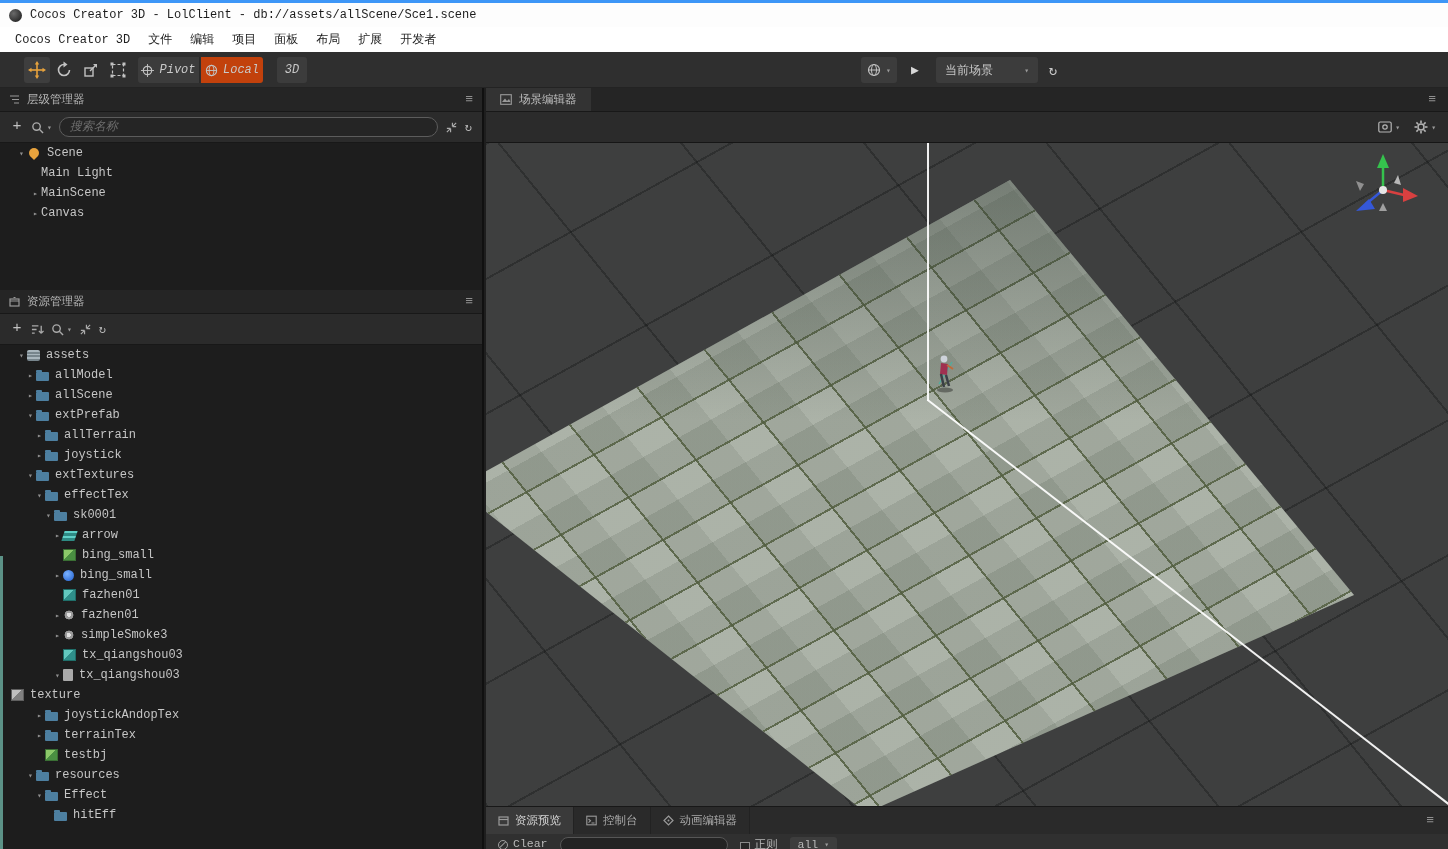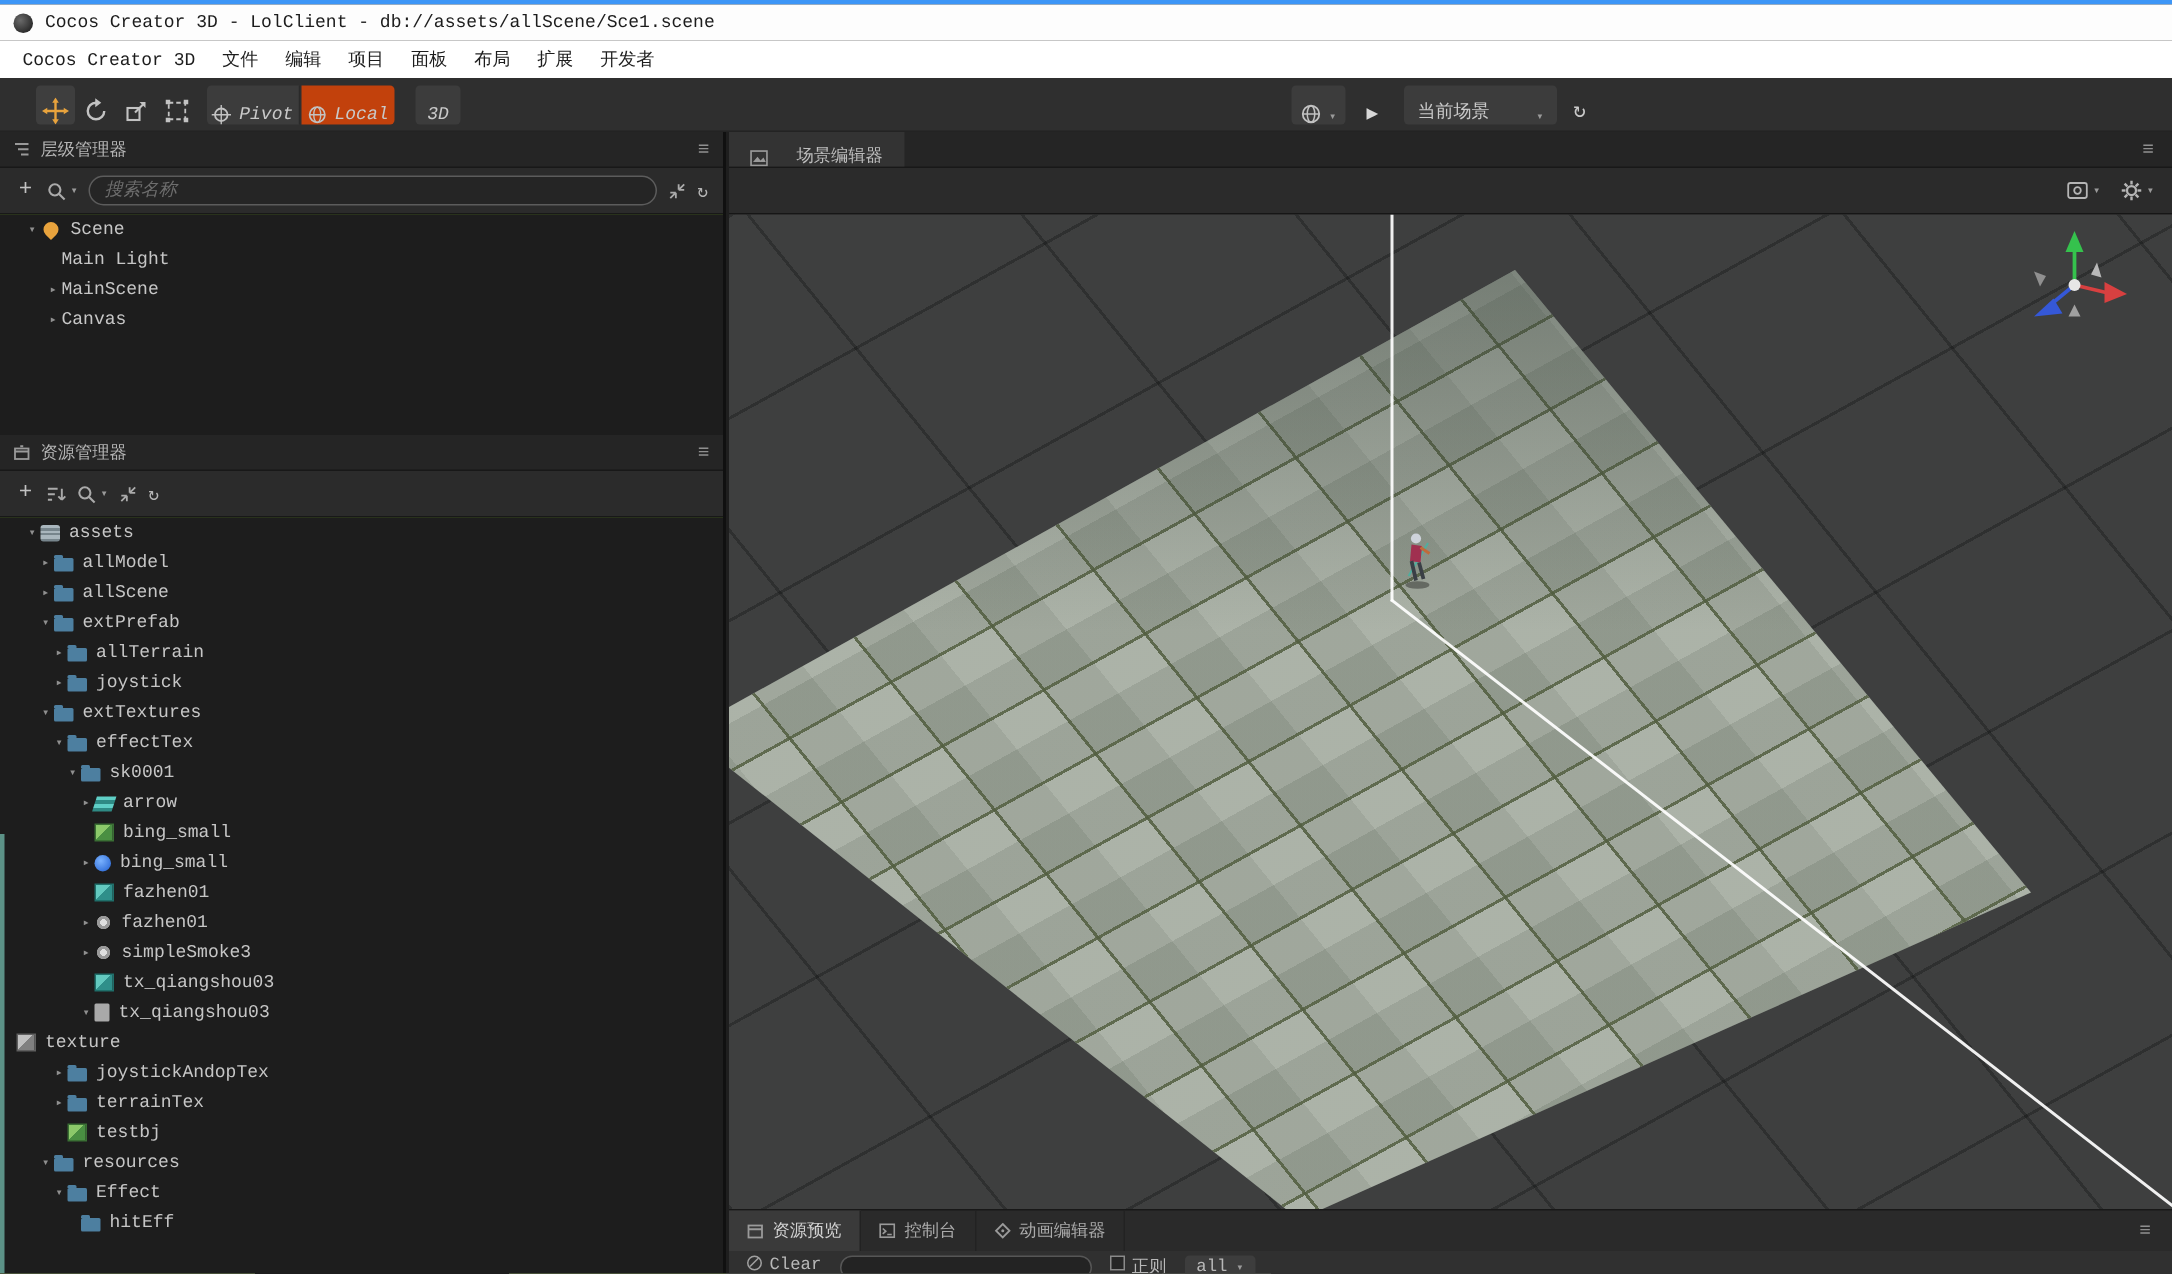--- a/index.html
+++ b/index.html
@@ -13,21 +13,21 @@
             display:flex;align-items:center;padding-left:9px;color:#1c1c1c}
   .app-icon{width:13px;height:13px;border-radius:50%;flex:none;
             background:radial-gradient(circle at 35% 35%,#6a6a6a,#141414);margin-right:8px}
   .menubar{position:absolute;left:0;top:27px;width:100%;height:25px;background:#ffffff;
            display:flex;align-items:center;padding-left:6px;color:#1d1d1d}
   .mi{padding:0 9px;cursor:default}
 
   
   .toolbar{position:absolute;left:0;top:52px;width:100%;height:36px;background:#2f2f2f;
            border-bottom:1px solid #232323}
-  .tbtn{position:absolute;top:5px;height:26px;display:flex;align-items:flex-end;justify-content:center;
+  .tbtn{position:absolute;top:5px;height:26px;display:flex;align-items:center;justify-content:center;
         gap:5px;border-radius:3px;color:#c9c9c9}
   .t-move{left:24px;width:26px;background:#3e3e3e}
   .t-rotate{left:51px;width:26px}
   .t-scale{left:78px;width:26px}
   .t-rect{left:105px;width:26px}
   .t-pivot{left:138px;width:62px;background:#3c3c3c;border-radius:3px 0 0 3px;border-right:1px solid #2a2a2a}
   .t-local{left:201px;width:62px;background:#c2410c;border-radius:0 3px 3px 0}
   .t-3d{left:277px;width:30px;background:#3c3c3c}
   .t-globe{left:861px;width:36px;background:#3c3c3c}
   .t-play{left:901px;width:28px;font-size:13px;color:#d8d8d8}
@@ -75,21 +75,21 @@
          background:radial-gradient(circle,#e0e0e0 0 25%,#9a9a9a 25% 50%,rgba(150,150,150,0) 55%)}
   .ic-file-gray{width:10px;height:12px;background:#a9a9a9;border-radius:1px}
   .ic-layers{height:10px;margin-top:1px;transform:skewX(-18deg);
          background:linear-gradient(#5fcfc6 0 2.5px,#2e8a84 2.5px 5px,#5fcfc6 5px 7.5px,#2e8a84 7.5px 10px)}
   .scrollstrip{position:absolute;left:0;top:468px;bottom:0;width:3px;background:#67a79a;opacity:.85;z-index:6}
 
   
   .scene-col{position:absolute;left:486px;top:88px;right:0;bottom:0;display:flex;flex-direction:column}
   .scene-h{height:24px;flex:none;background:#252525;display:flex;align-items:center;
            color:#bdbdbd;border-bottom:1px solid #181818;font-size:11.5px}
-  .scene-tab{height:100%;display:flex;align-items:flex-end;gap:19px;padding:0 14px;background:#333333}
+  .scene-tab{height:100%;display:flex;align-items:center;gap:7px;padding:0 14px;background:#333333}
   .scene-tools{height:31px;flex:none;background:#2b2b2b;border-bottom:1px solid #161616;position:relative}
   .st-right{position:absolute;right:12px;top:0;height:100%;display:flex;align-items:center;gap:14px}
   .icbtn{display:flex;align-items:center;gap:3px;color:#b5b5b5}
 
   .viewport{flex:1;position:relative;background:#3e3f3f;overflow:hidden}
   .grid{position:absolute;inset:0;
     background:repeating-linear-gradient(151deg,rgba(10,12,12,.30) 0 2px,transparent 2px 118px),
                repeating-linear-gradient(51deg,rgba(10,12,12,.30) 0 2px,transparent 2px 142px)}
   .floor{position:absolute;inset:0;
     clip-path:polygon(-30px 345px,524px 37px,868px 452px,380px 670px);
@@ -111,21 +111,21 @@
   .btab{height:100%;display:flex;align-items:center;gap:6px;padding:0 12px;color:#aaaaaa;
         border-right:1px solid #222;font-size:11.5px}
   .btab.active{background:#3a3a3a;color:#d2d2d2}
   .bt-menu{position:absolute;right:14px;color:#8f8f8f;font-size:13px}
 
   .console-row{height:15px;flex:none;background:#303030;display:flex;align-items:flex-start;
                gap:12px;padding:3px 0 0 12px;overflow:hidden;color:#b8b8b8;font-size:11.5px}
   .clear-ic{width:10px;height:10px;border:1.4px solid #a0a0a0;border-radius:50%;position:relative;flex:none}
   .clear-ic::before{content:"";position:absolute;left:0;top:3.2px;width:8px;height:1.4px;
                background:#a0a0a0;transform:rotate(-45deg)}
-  .cgroup{display:flex;align-items:flex-start;gap:5px}
+  .cgroup{display:flex;align-items:flex-end;gap:5px}
   .console-input{width:168px;height:16px;background:#232323;border:1px solid #565656;border-radius:8px;
                color:#ccc;font-family:inherit;font-size:11px;padding:0 8px;outline:none}
   .cbox{width:10px;height:10px;border:1px solid #8a8a8a;background:#262626;flex:none}
   .csel{display:flex;align-items:center;gap:6px;background:#3d3d3d;border-radius:3px;padding:1px 8px}
 </style>
 </head>
 <body>
 
 <div class="app">
   <div class="accent"></div>

